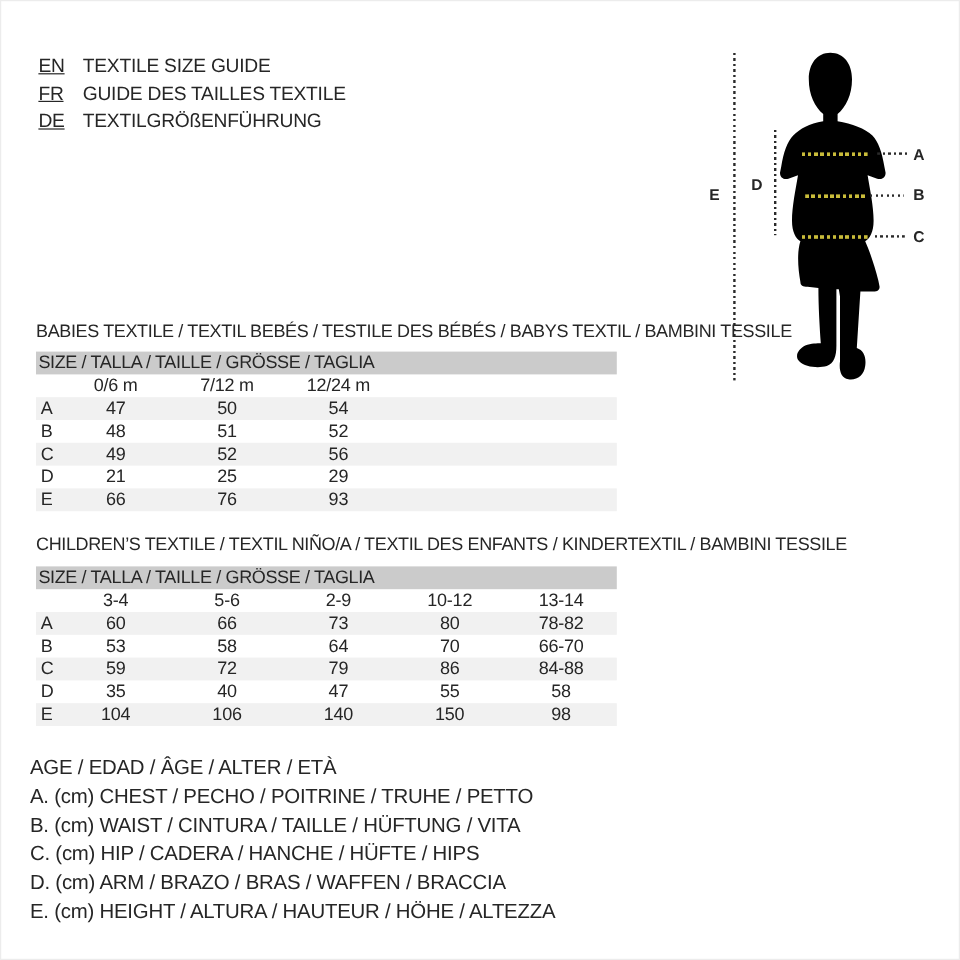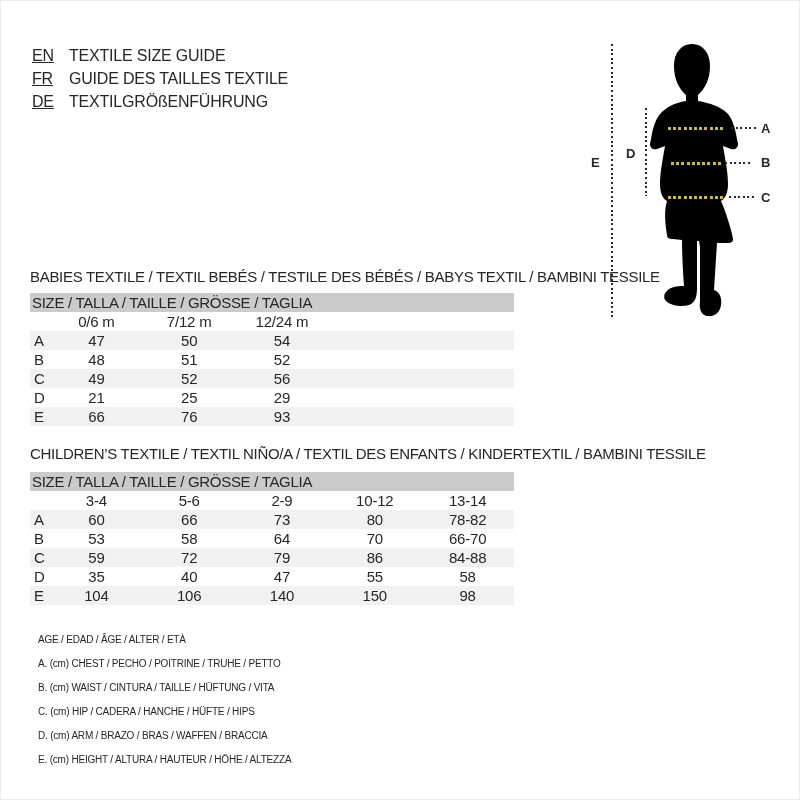--- a/index.html
+++ b/index.html
@@ -30,21 +30,21 @@
   
   .size-table{position:absolute;left:30px;width:484px;font-size:15px;}
   .tbar{height:19px;line-height:19px;background:#cbcbcb;padding-left:2px;box-sizing:border-box;
     letter-spacing:-0.3px;white-space:nowrap;}
   .trow{display:grid;grid-template-columns:20px repeat(5,1fr);height:19px;line-height:19px;}
   .trow span{text-align:center;}
   .trow .rlabel{text-align:left;padding-left:4px;}
   .stripe{background:#f1f1f1;}
 
   
-  .legend{position:absolute;left:38px;top:628px;font-size:10px;line-height:24px;}
+  .legend{position:absolute;left:25px;top:628px;font-size:17px;line-height:24px;}
   .legend div{white-space:nowrap;}
 </style>
 </head>
 <body>
 
 <div class="frame"></div>
 
 <div class="lang-block">
   <div class="lang-row">
     <span class="lang-code">EN</span><span>TEXTILE SIZE GUIDE</span>

